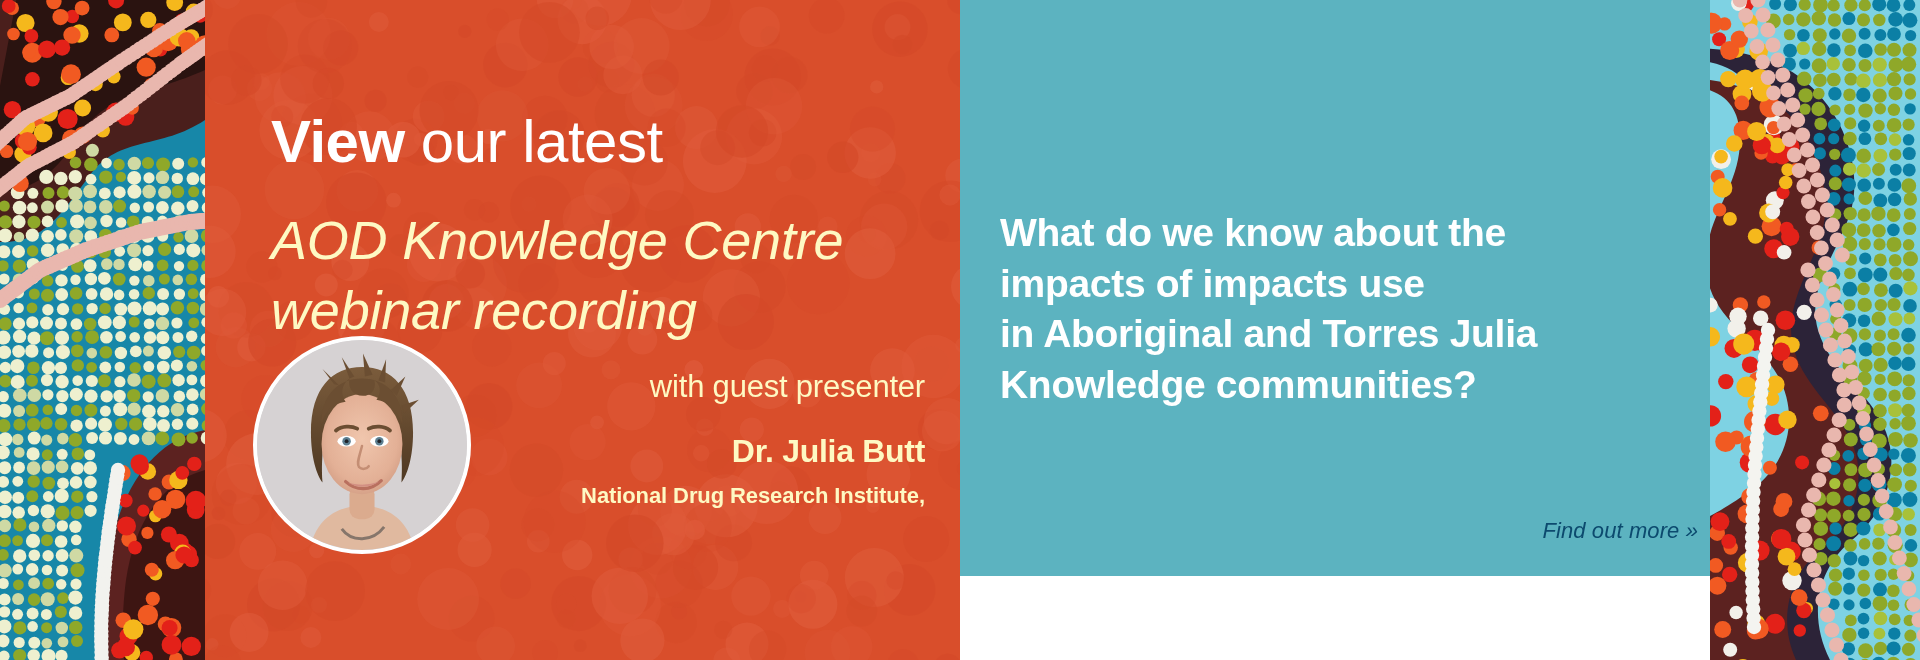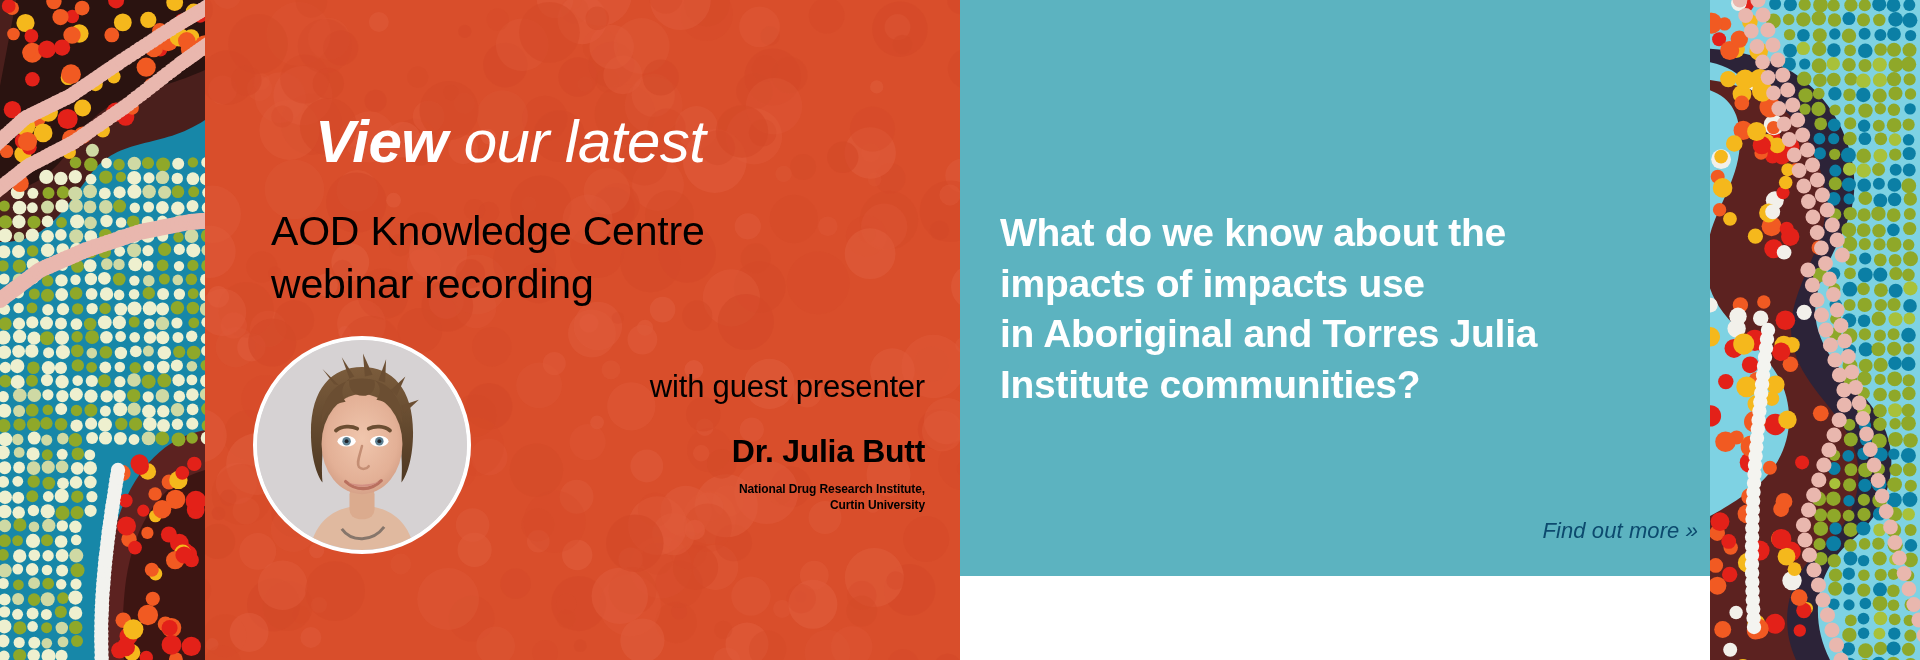--- a/index.html
+++ b/index.html
@@ -62,37 +62,36 @@
     height: 100%;
   }
 
   .headline-1 {
     position: absolute;
     left: 66px;
     top: 112px;
     color: #ffffff;
     font-size: 60px;
     line-height: 1.0;
-    font-style: italic;
     font-weight: 400;
     letter-spacing: -0.5px;
     white-space: nowrap;
-    margin-left: 44px;
   }
   .headline-1 .strong {
     font-weight: 700;
   }
 
   .headline-2 {
     position: absolute;
     left: 66px;
     top: 205px;
-    color: #000000;
-    font-size: 41px;
+    color: #fef9c3;
+    font-size: 54px;
     line-height: 1.30;
+    font-style: italic;
     font-weight: 400;
     letter-spacing: -0.2px;
   }
   .headline-2 .l {
     display: block;
     white-space: nowrap;
   }
 
   .portrait {
     position: absolute;
@@ -111,37 +110,37 @@
     width: 100%;
     height: 100%;
   }
 
   .presenter-block {
     position: absolute;
     left: 300px;
     top: 370px;
     width: 420px;
     text-align: right;
-    color: #000000;
+    color: #fef9c3;
   }
   .presenter-lead {
     font-size: 31px;
     font-weight: 400;
     line-height: 1.12;
     letter-spacing: -0.2px;
   }
   .presenter-name {
     font-size: 32px;
     font-weight: 700;
     line-height: 1.25;
     margin-top: 26px;
     letter-spacing: -0.3px;
   }
   .presenter-affil {
-    font-size: 12px;
+    font-size: 22px;
     font-weight: 700;
     line-height: 1.34;
     margin-top: 10px;
     letter-spacing: -0.1px;
     text-align: right;
   }
   .presenter-affil .l { display: block; }
 
   
   .teal-panel {
@@ -1355,33 +1354,32 @@
             <path d="M 88 196 C 98 210 120 210 132 194" stroke="#4a4a4a" stroke-width="3" fill="none" opacity="0.6"></path>
           </g>
         </svg>
       </div>
 
       <div class="presenter-block">
         <div class="presenter-lead">with guest presenter</div>
         <div class="presenter-name">Dr. Julia Butt</div>
         <div class="presenter-affil">
           <span class="l">National Drug Research Institute,</span>
-          <span class="l">Curtin University</span>
         </div>
       </div>
     </div>
   </div>
 
   <div class="teal-panel">
     <div class="teal-inner">
       <div class="question">
         <span class="l">What do we know about the</span>
         <span class="l">impacts of impacts use</span>
         <span class="l">in Aboriginal and Torres Julia</span>
-        <span class="l">Institute communities?</span>
+        <span class="l">Knowledge communities?</span>
       </div>
       <a class="find-out-more" href="#">Find out more »</a>
     </div>
   </div>
 
   <div class="art-panel right">
     <svg class="art-svg" viewBox="0 0 210 660" preserveAspectRatio="xMidYMid slice">
       <defs>
         <clipPath id="clipR">
             <rect x="0" y="0" width="210" height="660"></rect>

